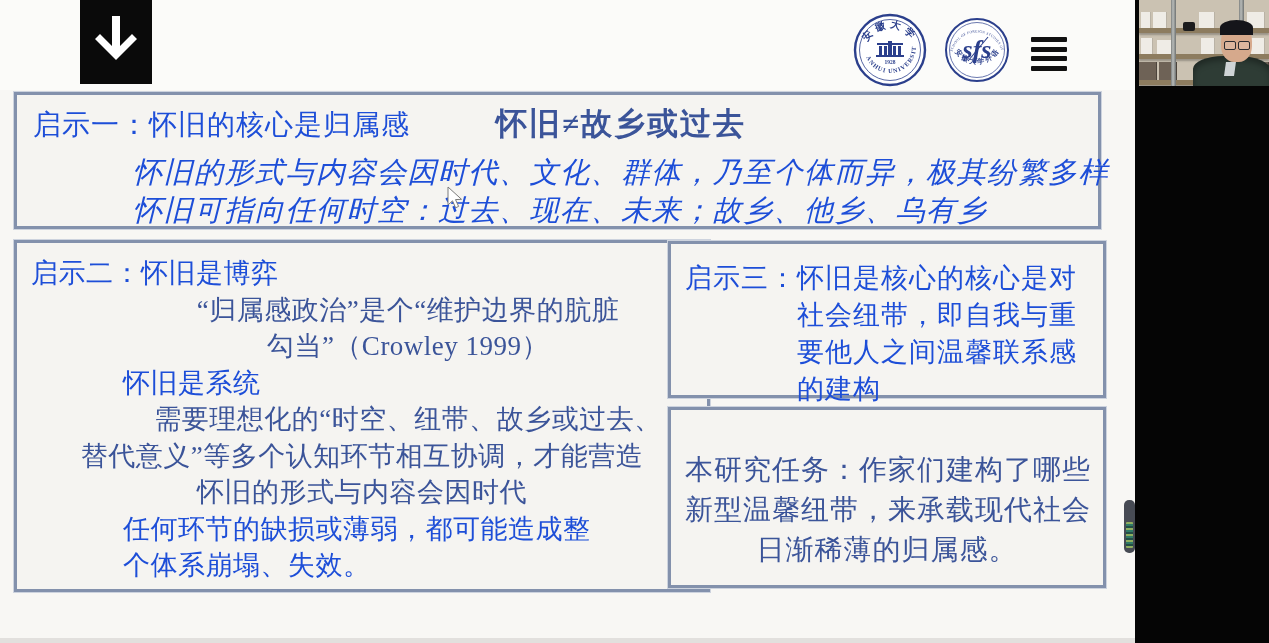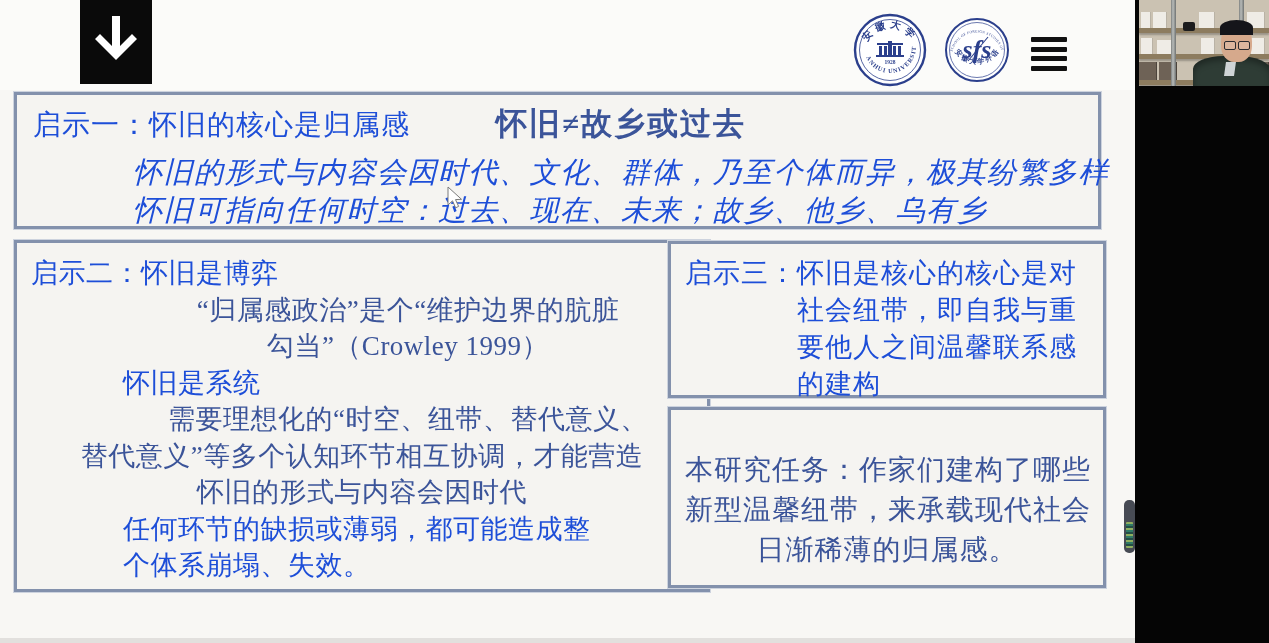--- a/index.html
+++ b/index.html
@@ -26,21 +26,21 @@
   
   .logo { position:absolute; }
   #logo-anhui { left:853px; top:13px; }
   #logo-sfs   { left:944px; top:17px; }
 
   
   .box { position:absolute; background:#f5f4f1; border:3px solid #8391ac;
          box-shadow:0 0 0 1px #cdd3de; color:#3b5499; }
   #box1 { left:14px;  top:92px;  width:1087px; height:137px; padding:8px 16px 0; }
   #box2 { left:14px;  top:240px; width:696px;  height:352px; padding:12px 14px 0; }
-  #box3 { left:668px; top:241px; width:438px;  height:157px; padding:11px 14px 0; }
+  #box3 { left:668px; top:241px; width:438px;  height:157px; padding:16px 14px 0; }
   #box4 { left:668px; top:407px; width:438px;  height:181px; padding:40px 14px 0; }
 
   .orange { color:#1d4ed8; }
   .blue   { color:#3b5499;text-align:center; }
 
   #box1 .l1 { display:flex; align-items:baseline; height:50px; }
   #box1 .h  { font-size:28px; letter-spacing:1px; }
   #box1 .callout { font-size:31px; font-weight:bold; margin-left:86px; letter-spacing:2px; }
   #box1 .rest { font-size:29px; line-height:38px; padding-left:100px; letter-spacing:1.5px; white-space:nowrap;font-style:italic; }
 
@@ -154,21 +154,21 @@
       </div>
       <div class="rest orange">怀旧的形式与内容会因时代、文化、群体，乃至个体而异，极其纷繁多样</div>
       <div class="rest orange">怀旧可指向任何时空：过去、现在、未来；故乡、他乡、乌有乡</div>
     </div>
 
     <div class="box" id="box2">
       <div class="ln orange">启示二：怀旧是博弈</div>
       <div class="ln blue ind">“归属感政治”是个“维护边界的肮脏</div>
       <div class="ln blue ind">勾当”（Crowley 1999）</div>
       <div class="ln orange ind">怀旧是系统</div>
-      <div class="ln blue ind">需要理想化的“时空、纽带、替代意义、</div>
+      <div class="ln blue ind">需要理想化的“时空、纽带、故乡或过去、</div>
       <div class="ln blue">替代意义”等多个认知环节相互协调，才能营造</div>
       <div class="ln blue">怀旧的形式与内容会因时代</div>
       <div class="ln orange ind">任何环节的缺损或薄弱，都可能造成整</div>
       <div class="ln orange ind">个体系崩塌、失效。</div>
     </div>
 
     <div class="box" id="box3">
       <div class="ln orange">启示三：怀旧是核心的核心是对</div>
       <div class="ln orange ind">社会纽带，即自我与重</div>
       <div class="ln orange ind">要他人之间温馨联系感</div>

